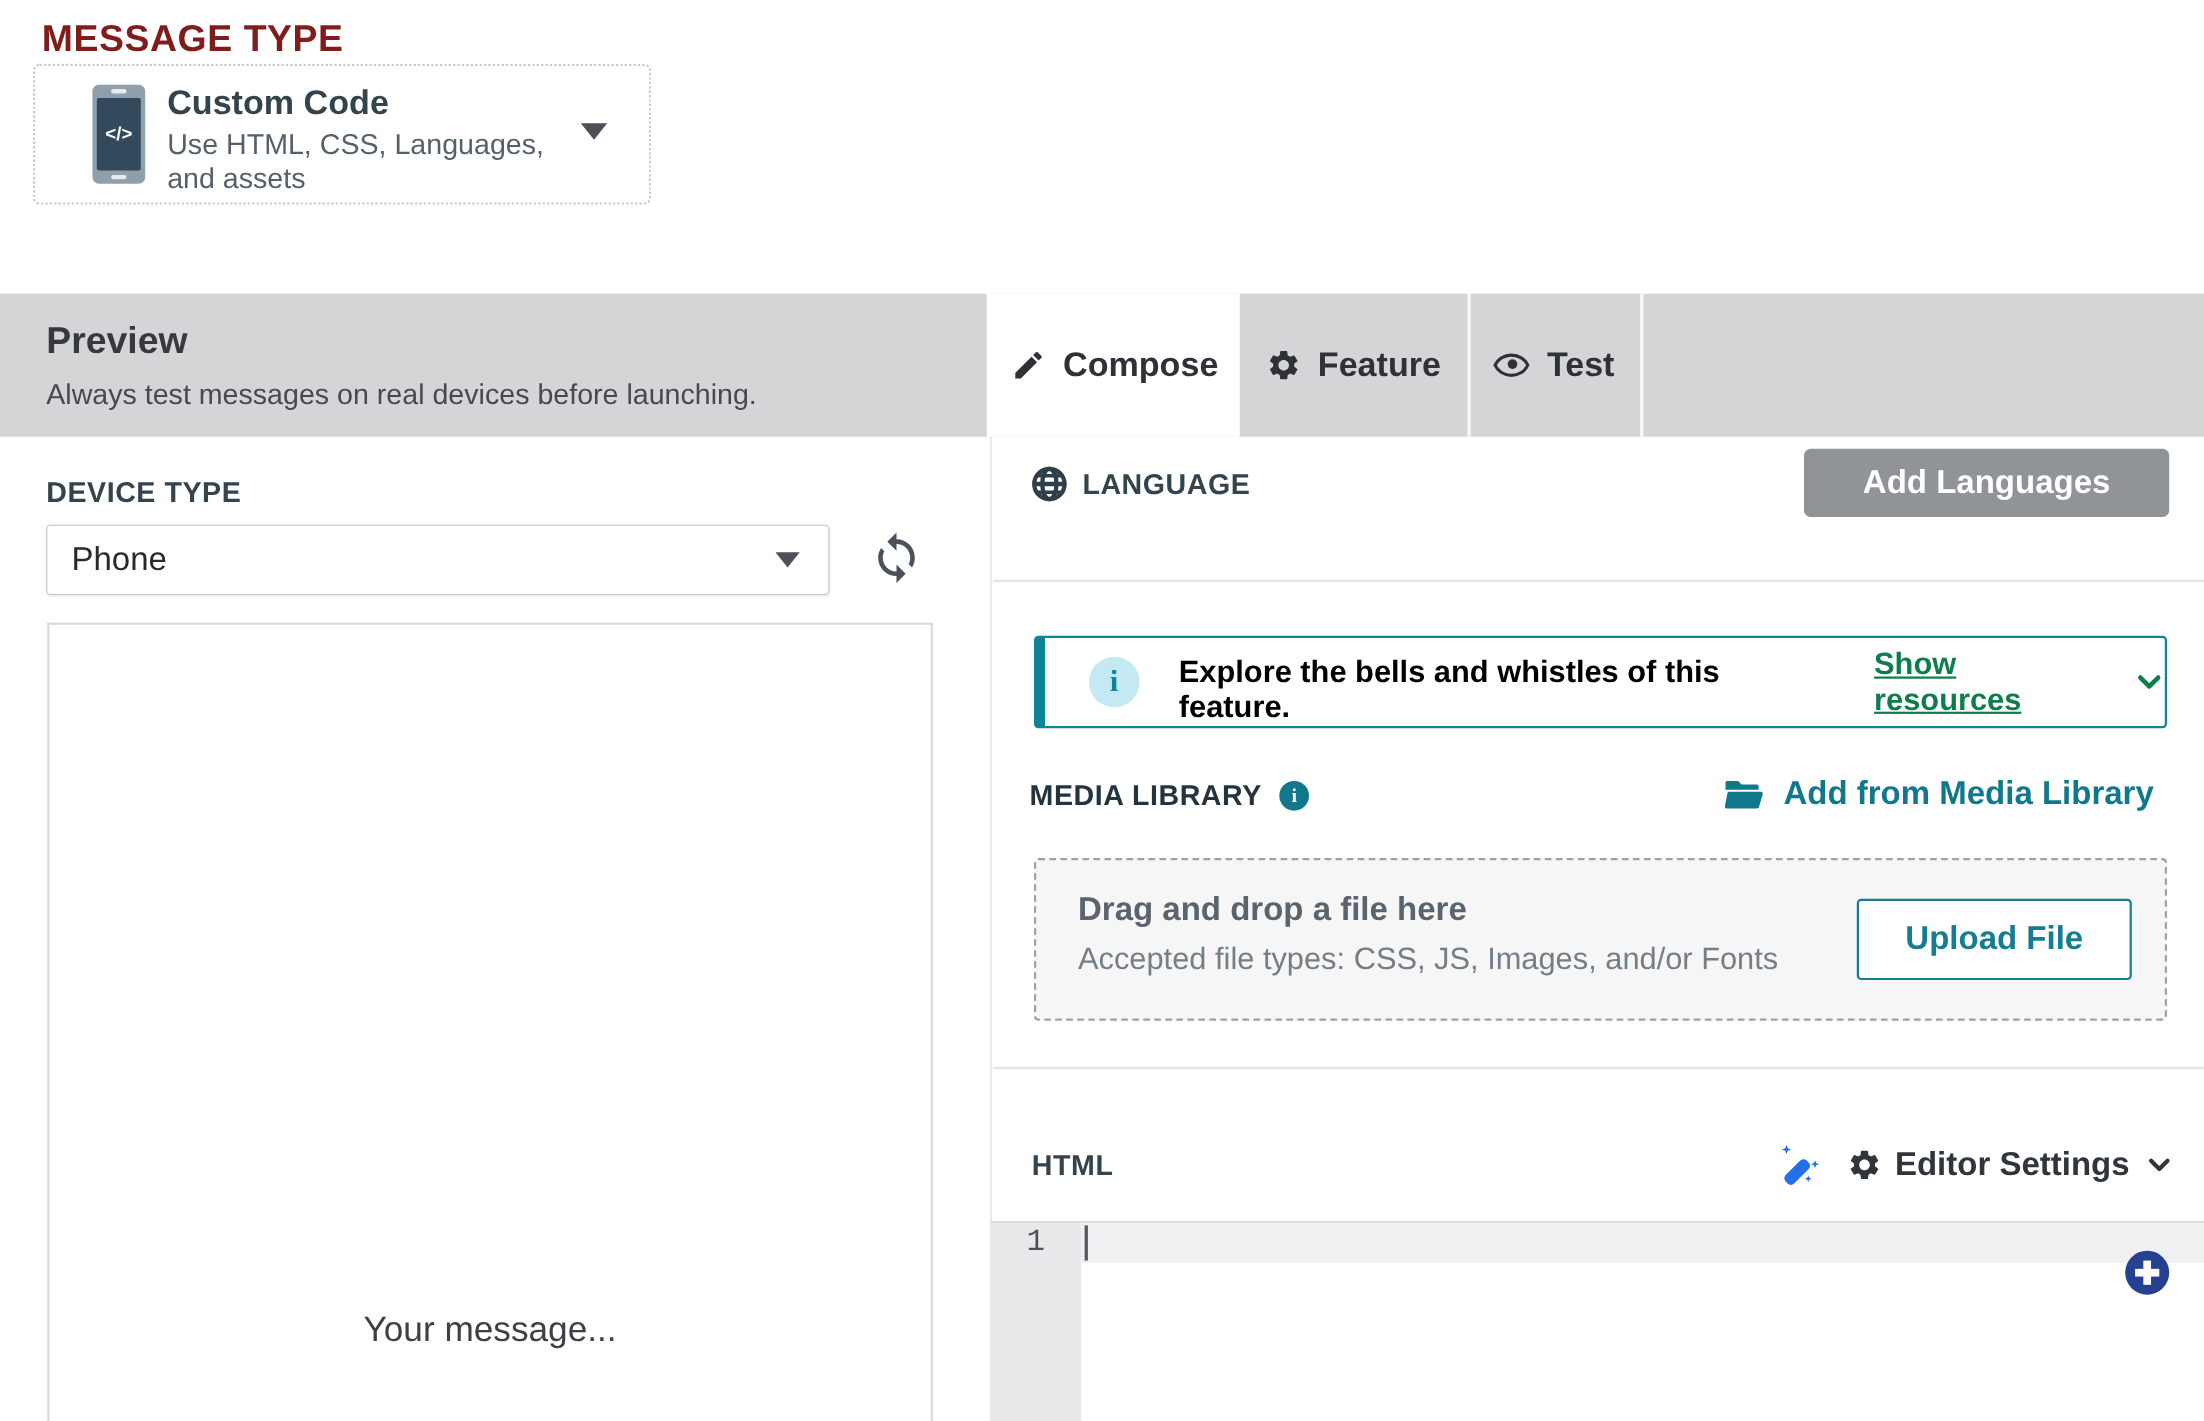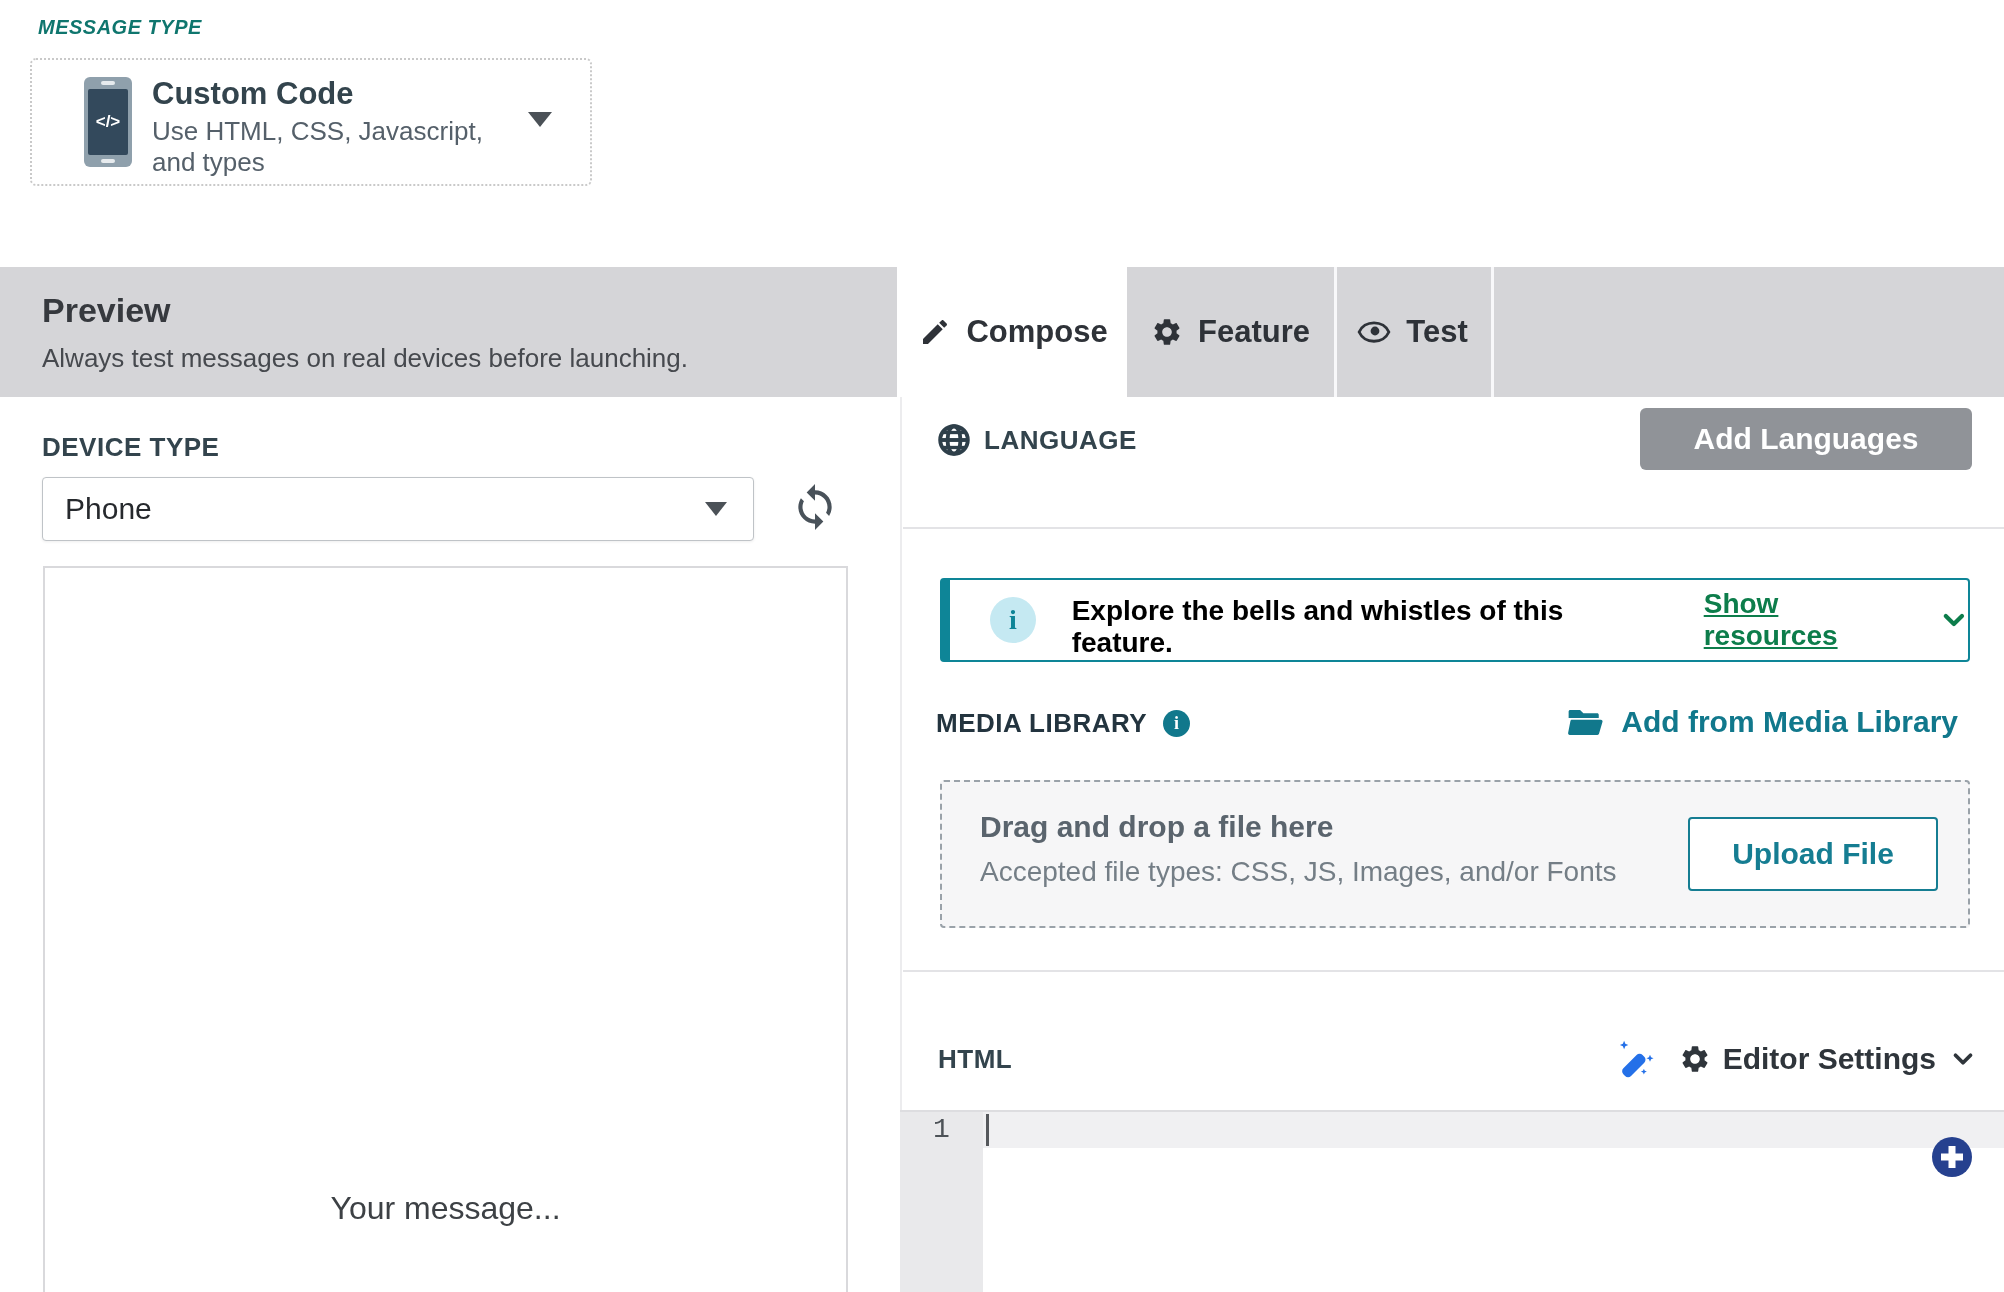--- a/index.html
+++ b/index.html
@@ -1,21 +1,21 @@
 <!DOCTYPE html>
 <html><head>
 <meta charset="utf-8">
 <style>
   html,body{margin:0;padding:0;background:#fff;}
   .app{position:relative;width:2004px;height:1292px;overflow:hidden;background:#fff;
        font-family:"Liberation Sans","DejaVu Sans",sans-serif;color:#33444d;}
   .abs{position:absolute;}
 
   
-  .msg-label{left:38px;top:16px;font-size:20px;font-weight:700;letter-spacing:.5px;color:#0f766e;font-style:italic;}
+  .msg-label{left:38px;top:16px;font-size:34px;font-weight:700;letter-spacing:.5px;color:#7f1d1d;}
   .msg-dropdown{left:30px;top:58px;width:558px;height:124px;background:#fff;
       border:2px dotted #c9c9c9;border-radius:6px;cursor:pointer;}
   .phone-icon{position:absolute;left:52px;top:17px;width:48px;height:90px;background:#8fa0ac;border-radius:6px;}
   .phone-screen{position:absolute;left:4px;top:12px;right:4px;bottom:12px;background:#33495c;border-radius:2px;
       display:flex;align-items:center;justify-content:center;color:#fff;font-size:17px;font-weight:700;}
   .phone-dash{position:absolute;left:50%;transform:translateX(-50%);width:14px;height:4px;background:#e7ebee;border-radius:2px;}
   .phone-dash.top{top:4px;} .phone-dash.bot{bottom:4px;}
   .msg-title{position:absolute;left:120px;top:16px;font-size:31px;font-weight:700;color:#33444d;}
   .msg-desc{position:absolute;left:120px;top:56px;width:345px;font-size:26px;line-height:31px;color:#55606a;}
   .caret{width:0;height:0;border-left:12px solid transparent;border-right:12px solid transparent;
@@ -100,21 +100,21 @@
 
   <div class="abs msg-label">MESSAGE TYPE</div>
 
   <div class="abs msg-dropdown">
     <div class="phone-icon">
       <div class="phone-dash top"></div>
       <div class="phone-screen">&lt;/&gt;</div>
       <div class="phone-dash bot"></div>
     </div>
     <div class="msg-title">Custom Code</div>
-    <div class="msg-desc">Use HTML, CSS, Javascript, and types</div>
+    <div class="msg-desc">Use HTML, CSS, Languages, and assets</div>
     <div class="caret msg-caret"></div>
   </div>
 
 
   <div class="abs left-header">
     <div class="preview-title">Preview</div>
     <div class="preview-sub">Always test messages on real devices before launching.</div>
   </div>
 
   <div class="abs tabbar">

